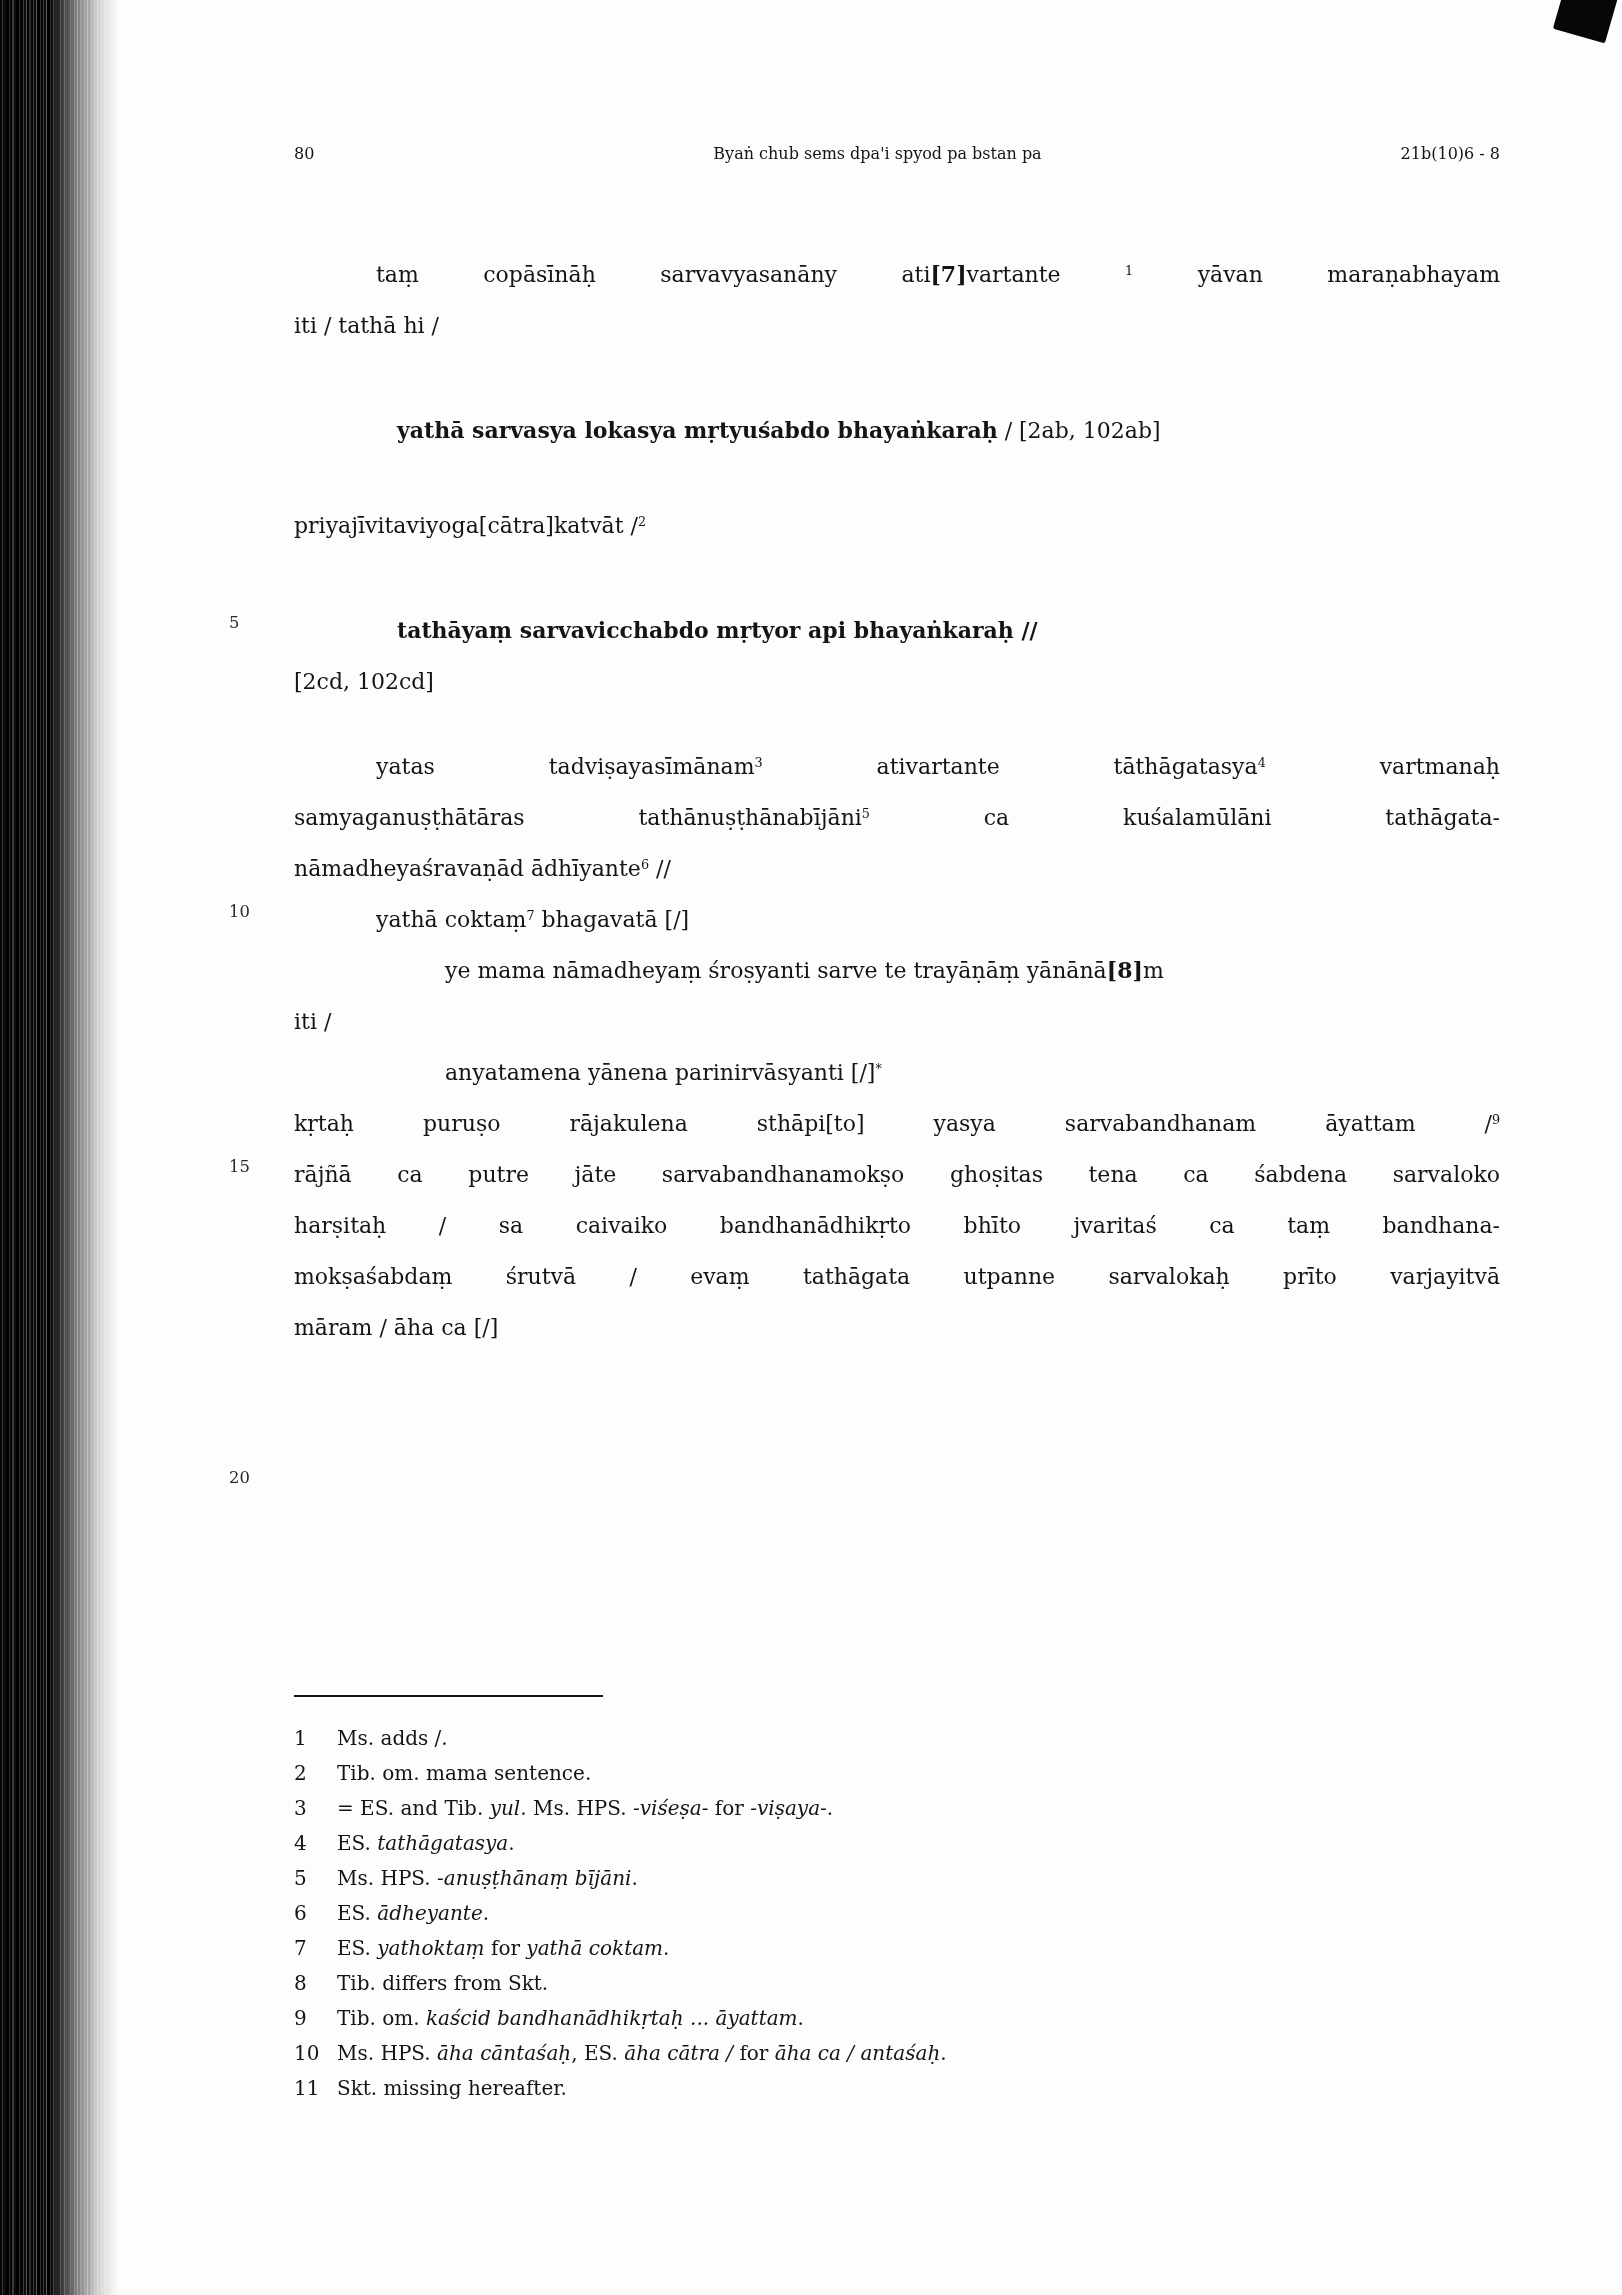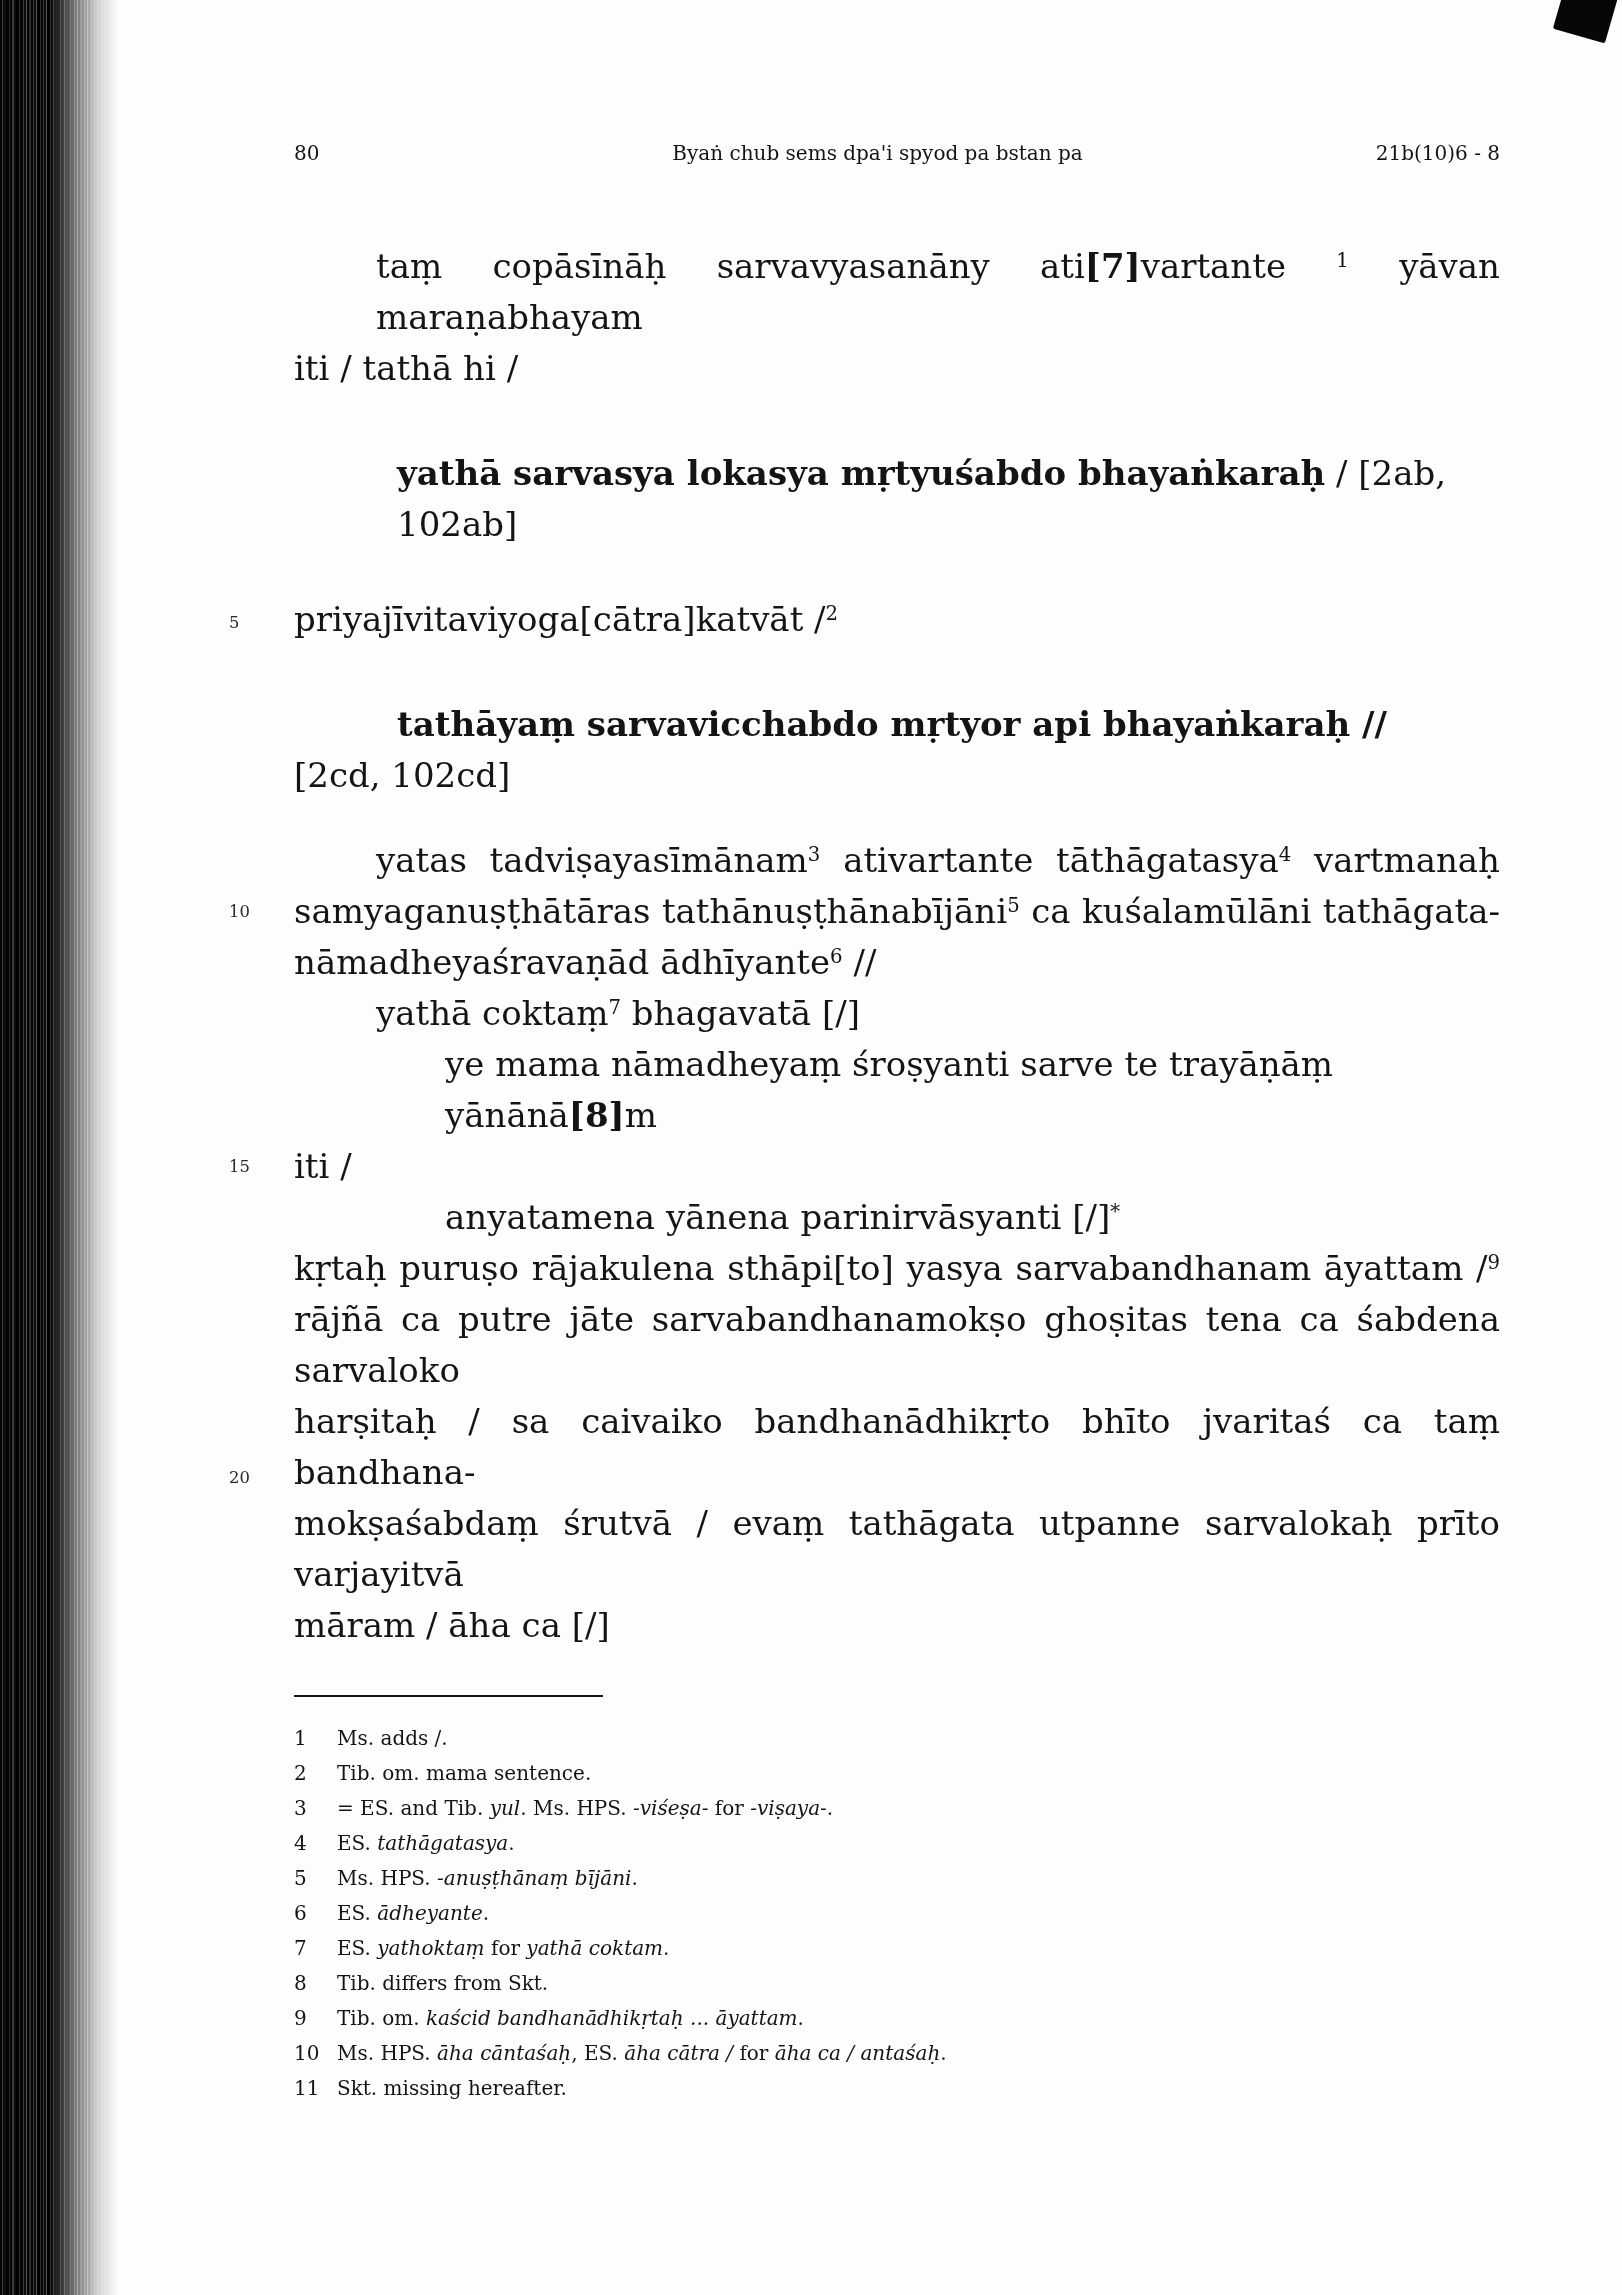--- a/index.html
+++ b/index.html
@@ -29,29 +29,29 @@
     position: absolute; top: -14.7px; right: 10.2px;
     width: 54px; height: 52px;
     background: #070707;
     transform: rotate(16deg);
     border-radius: 2.3px;
   }
 
   .header {
     position: absolute; top: 139px; left: 294px; width: 1206px;
     display: flex; align-items: baseline;
-    font-size: 20px; line-height: 29.4px;
+    font-size: 16px; line-height: 29.4px;
   }
   .header .pn   { width: 187px; }
   .header .title{ flex: 1; text-align: center; }
   .header .ref  { width: 226px; text-align: right; }
 
   .bodytext {
-    position: absolute; top: 241px; left: 294px; width: 1206px;
-    font-size: 34px; line-height: 51px;
+    position: absolute; top: 249px; left: 294px; width: 1206px;
+    font-size: 22px; line-height: 51px;
   }
   .line { min-height: 51px; }
   .line.justify { text-align: justify; text-align-last: justify; }
   .line.right   { }
   .st-b { font-weight: bold; }
   .st-i { font-style: italic; }
   sup.st-s {
     font-size: 0.58em; line-height: 0;
     vertical-align: baseline; position: relative; top: -0.55em;
   }

